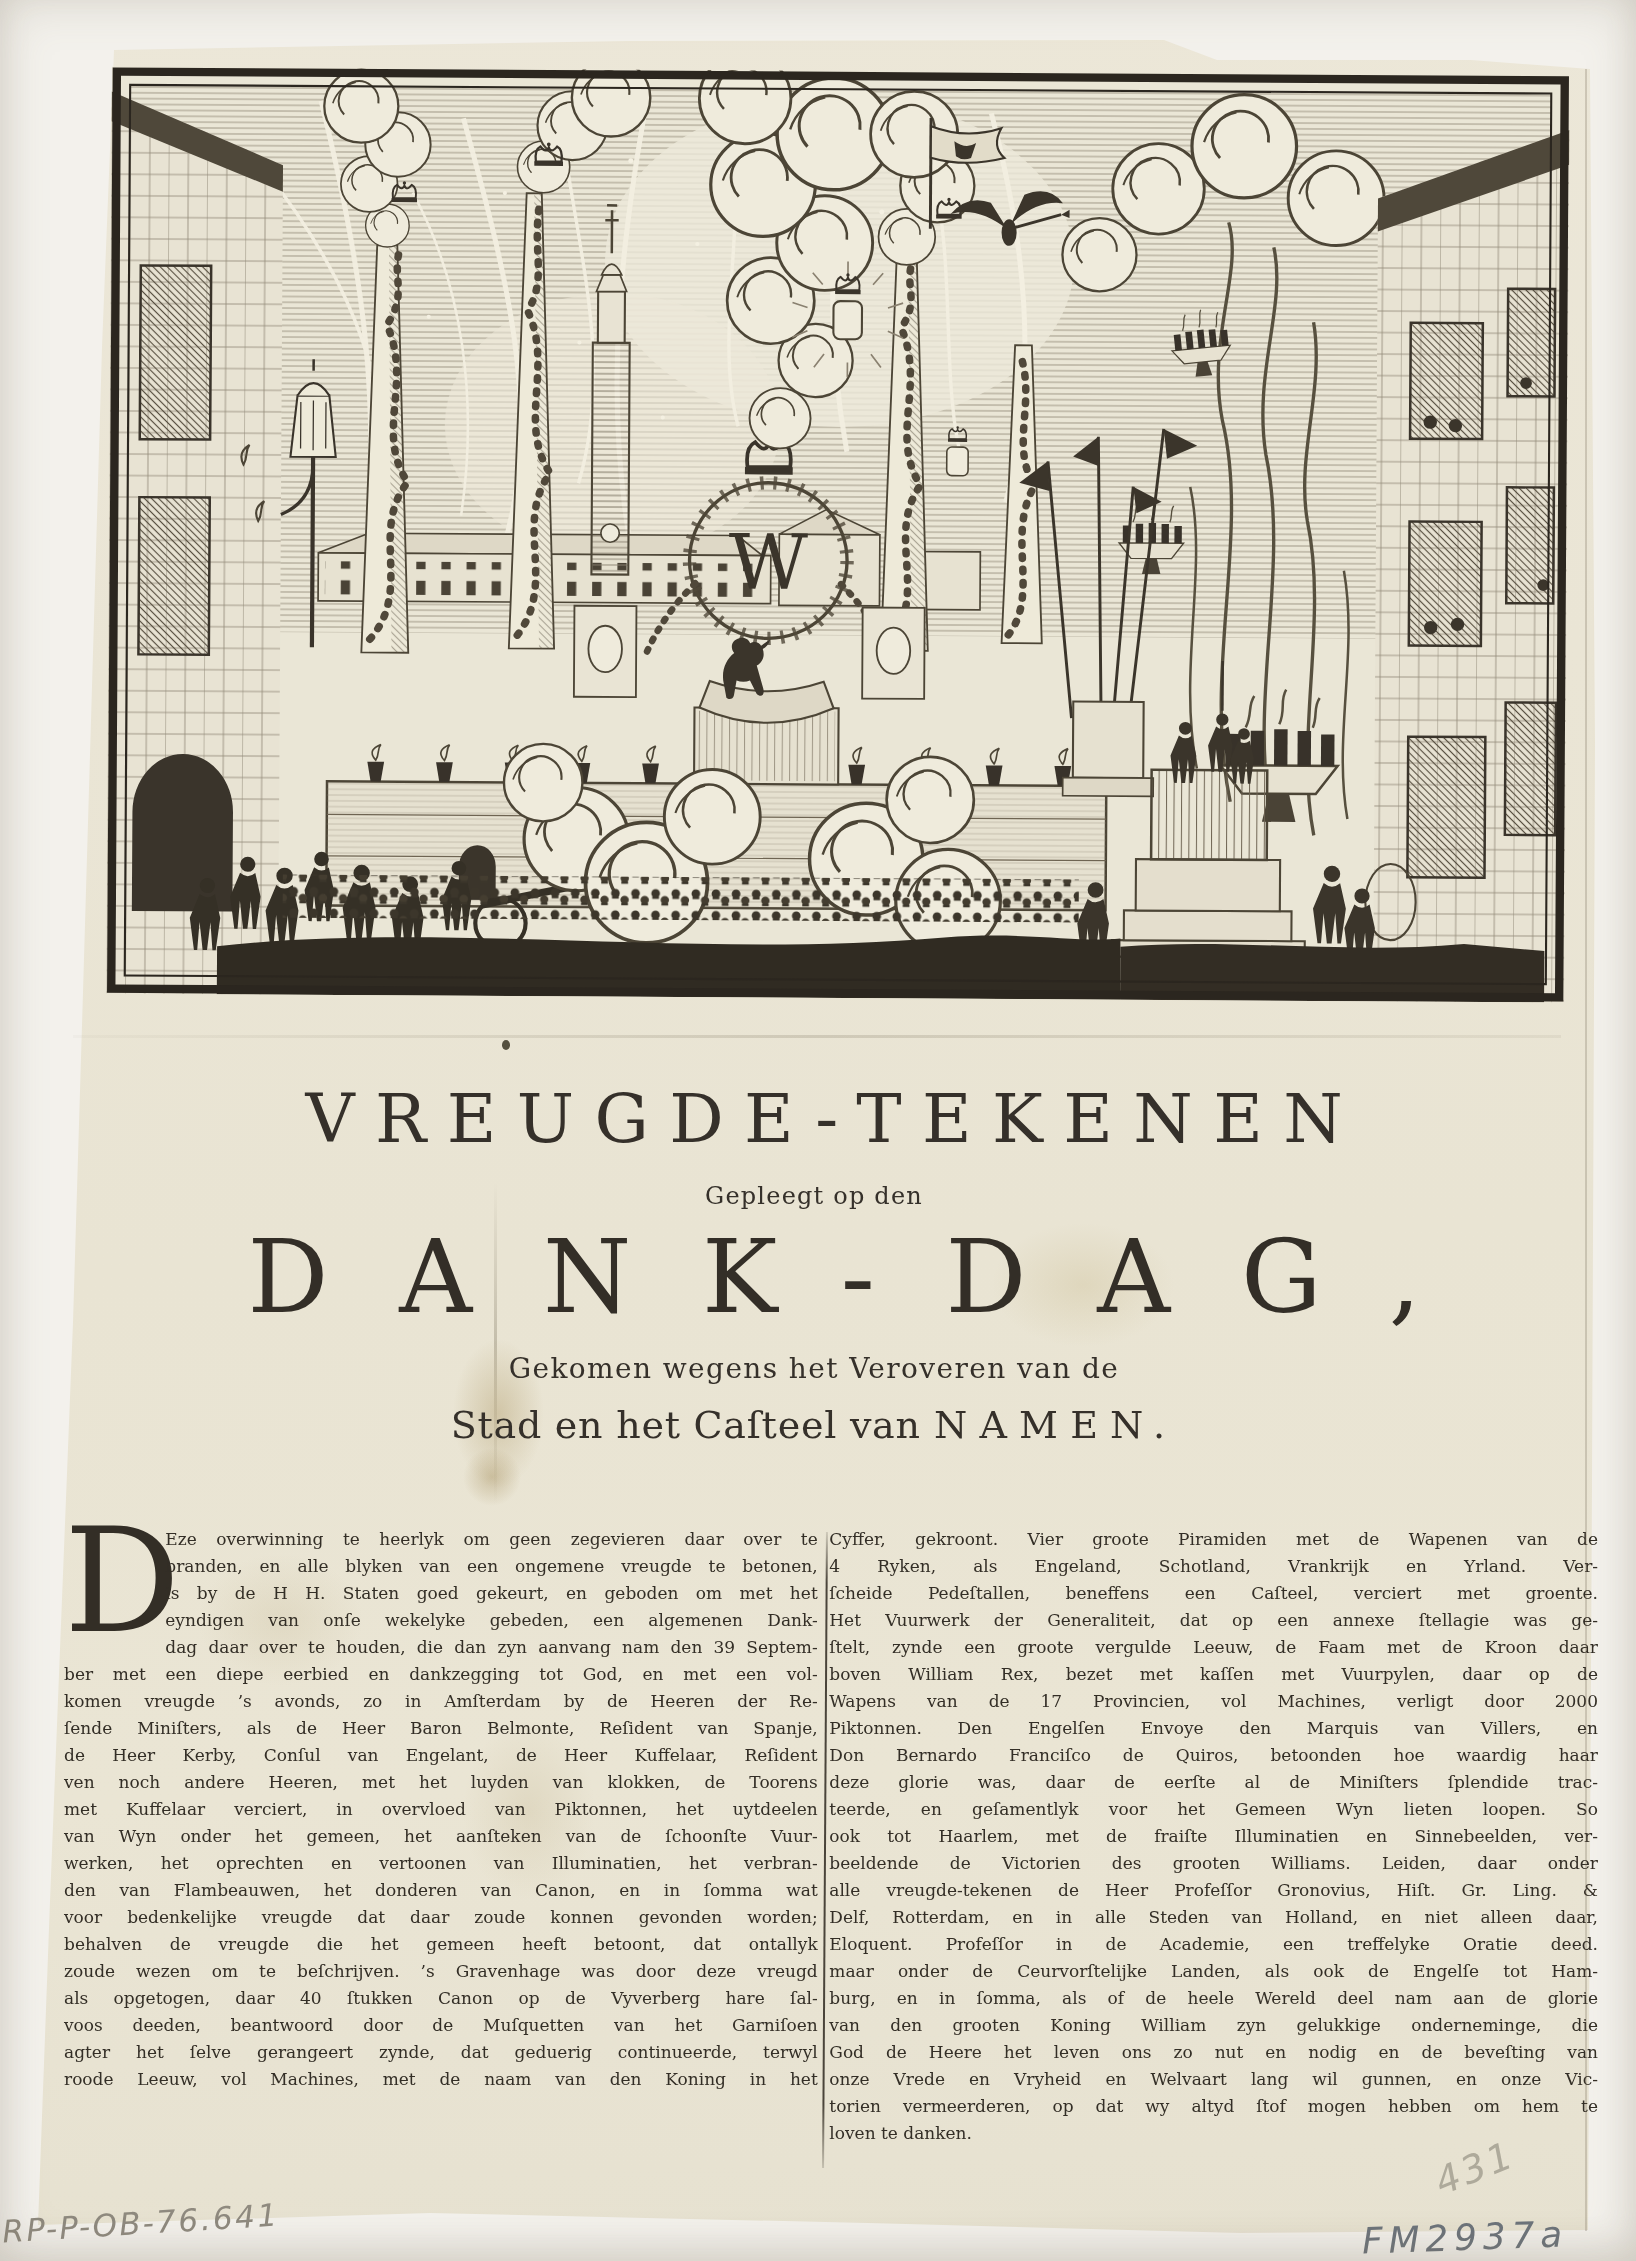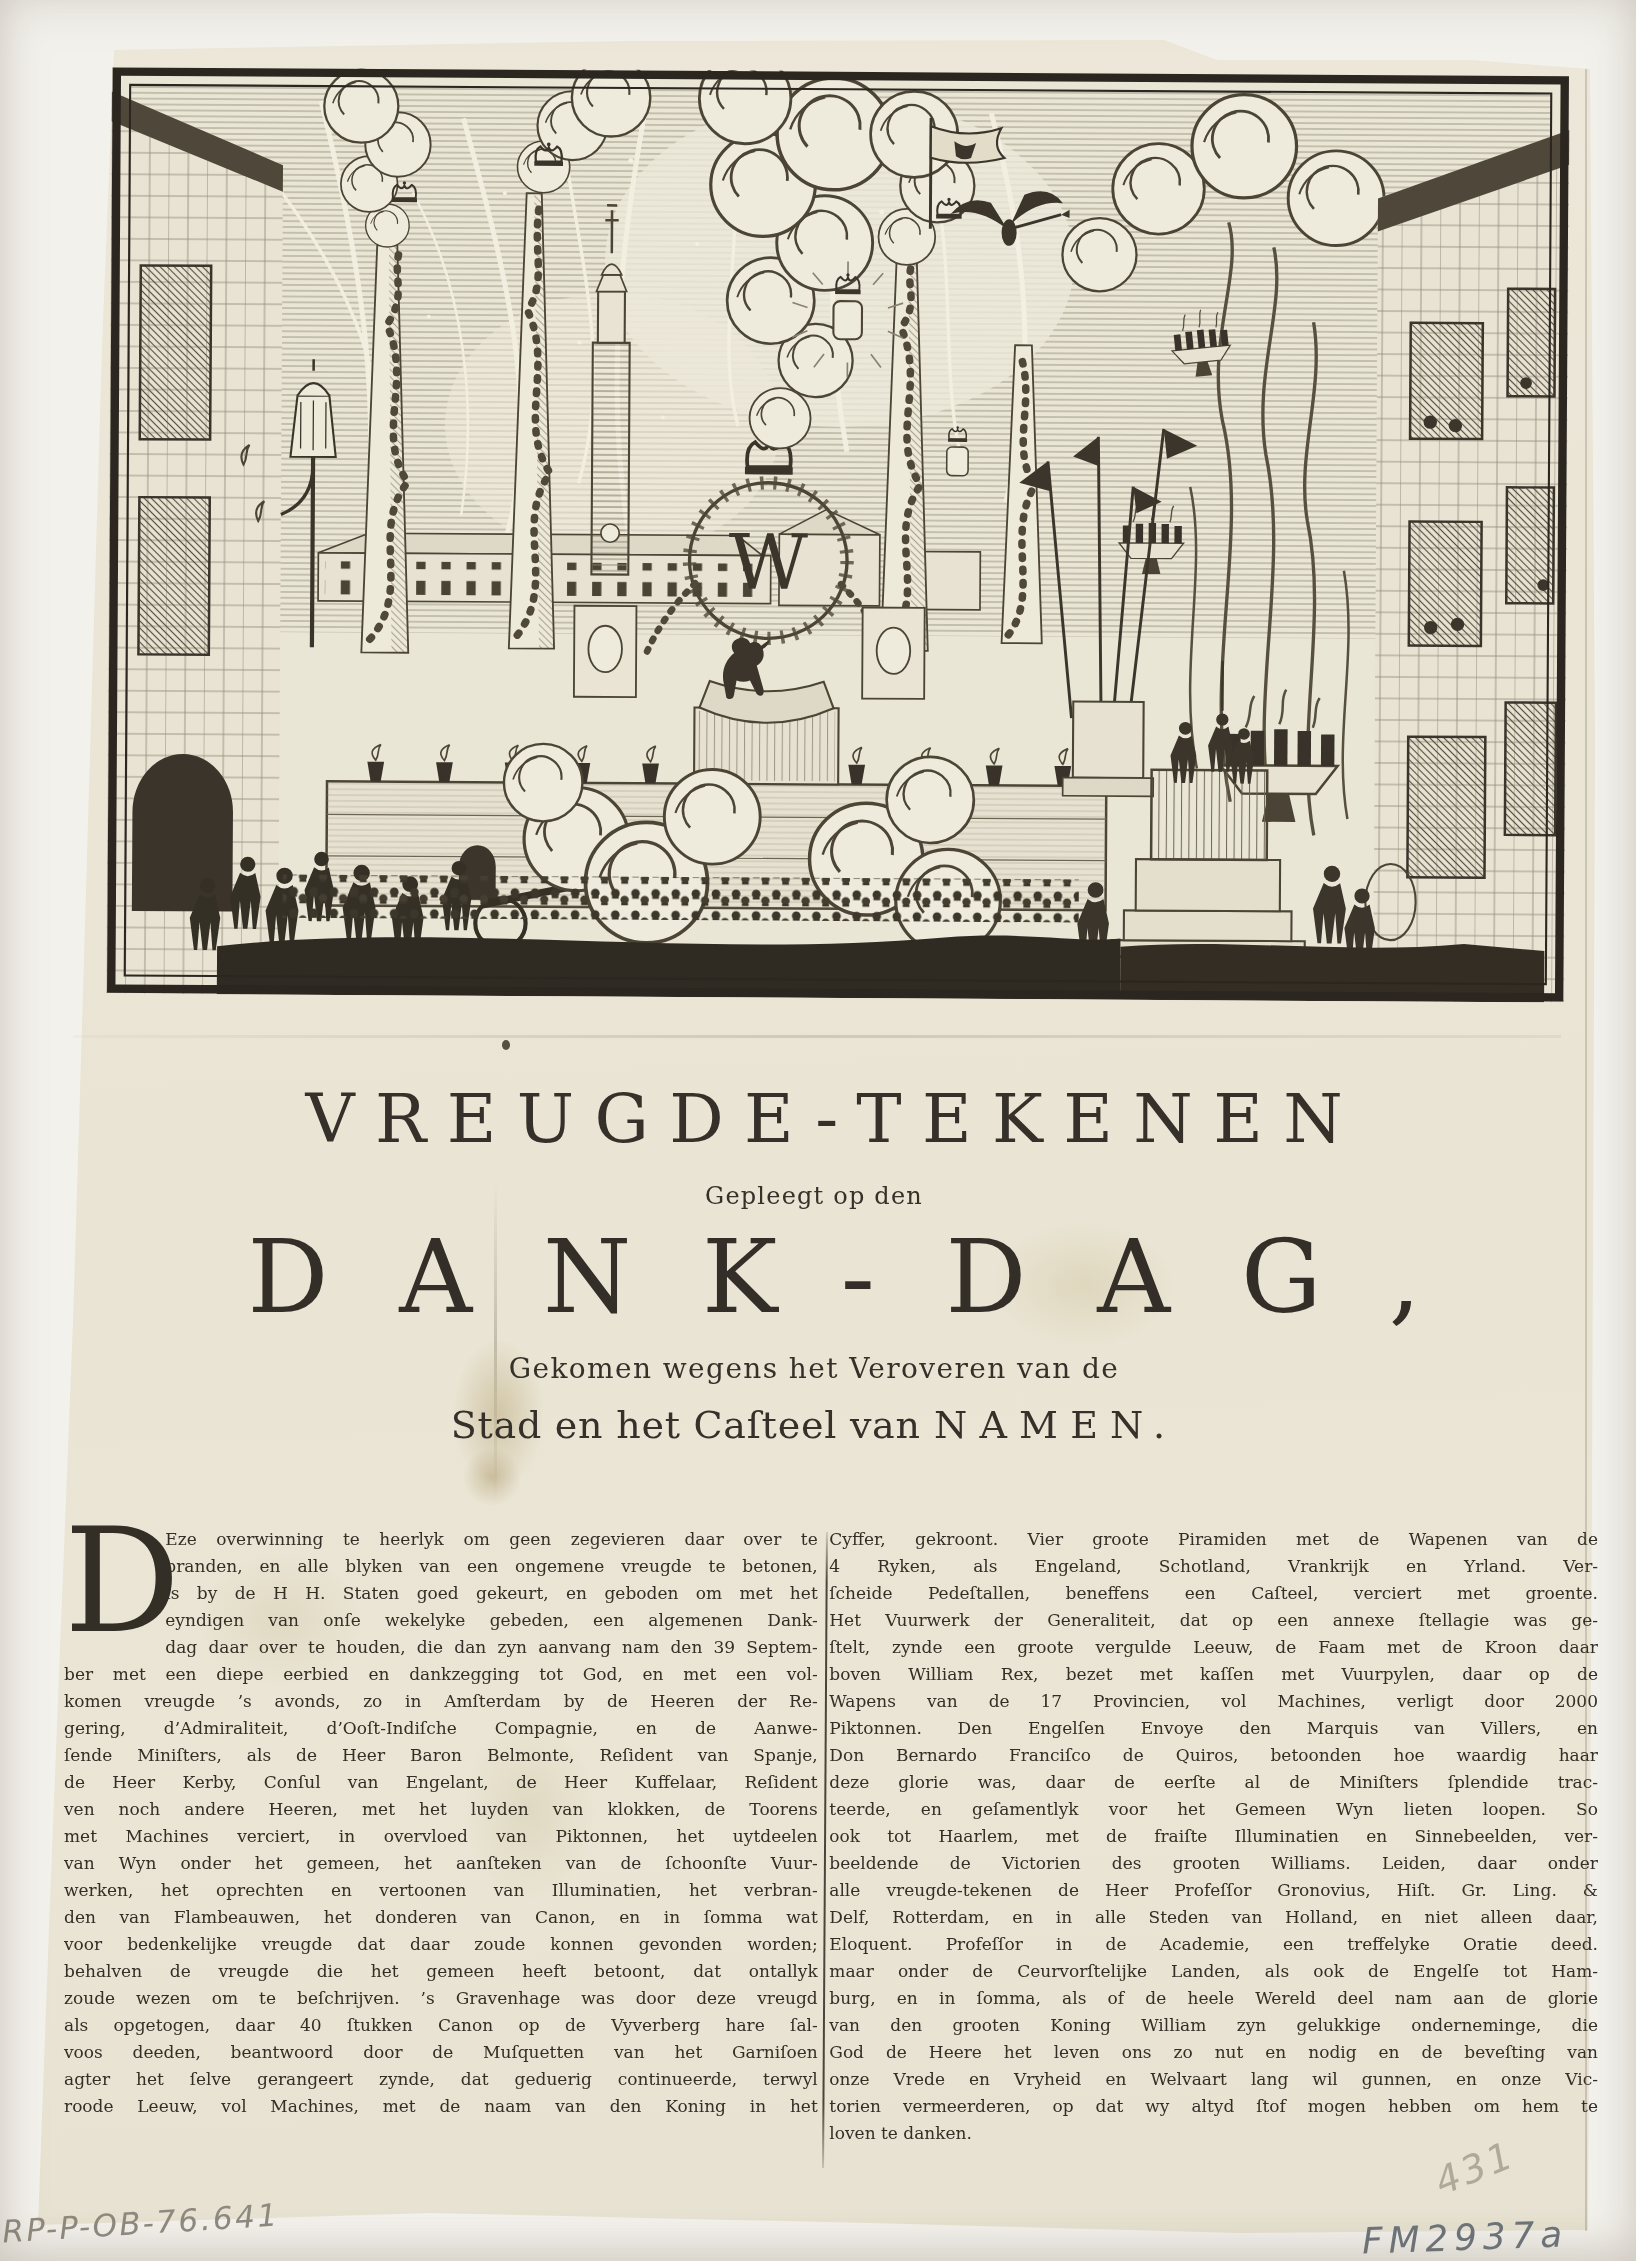--- a/index.html
+++ b/index.html
@@ -407,25 +407,24 @@
     <div class="col left">
       <span class="dropcap">D</span>
       <div>
           <div class="tl">Eze overwinning te heerlyk om geen zegevieren daar over te</div>
           <div class="tl">branden, en alle blyken van een ongemene vreugde te betonen,</div>
           <div class="tl">is by de H H. Staten goed gekeurt, en geboden om met het</div>
           <div class="tl">eyndigen van onſe wekelyke gebeden, een algemenen Dank-</div>
           <div class="tl">dag daar over te houden, die dan zyn aanvang nam den 39 Septem-</div>
           <div class="tl">ber met een diepe eerbied en dankzegging tot God, en met een vol-</div>
           <div class="tl">komen vreugde ’s avonds, zo in Amſterdam by de Heeren der Re-</div>
-          <div class="tl">gering, d’Admiraliteit, d’Ooſt-Indiſche Compagnie, en de Aanwe-</div>
           <div class="tl">ſende Miniſters, als de Heer Baron Belmonte, Reſident van Spanje,</div>
           <div class="tl">de Heer Kerby, Conſul van Engelant, de Heer Kuffelaar, Reſident</div>
           <div class="tl">ven noch andere Heeren, met het luyden van klokken, de Toorens</div>
-          <div class="tl">met Machines verciert, in overvloed van Piktonnen, het uytdeelen</div>
+          <div class="tl">met Kuffelaar verciert, in overvloed van Piktonnen, het uytdeelen</div>
           <div class="tl">van Wyn onder het gemeen, het aanſteken van de ſchoonſte Vuur-</div>
           <div class="tl">werken, het oprechten en vertoonen van Illuminatien, het verbran-</div>
           <div class="tl">den van Flambeauwen, het donderen van Canon, en in ſomma wat</div>
           <div class="tl">voor bedenkelijke vreugde dat daar zoude konnen gevonden worden;</div>
           <div class="tl">behalven de vreugde die het gemeen heeft betoont, dat ontallyk</div>
           <div class="tl">zoude wezen om te beſchrijven. ’s Gravenhage was door deze vreugd</div>
           <div class="tl">als opgetogen, daar 40 ſtukken Canon op de Vyverberg hare ſal-</div>
           <div class="tl">voos deeden, beantwoord door de Muſquetten van het Garniſoen</div>
           <div class="tl">agter het ſelve gerangeert zynde, dat geduerig continueerde, terwyl</div>
           <div class="tl">roode Leeuw, vol Machines, met de naam van den Koning in het</div>

